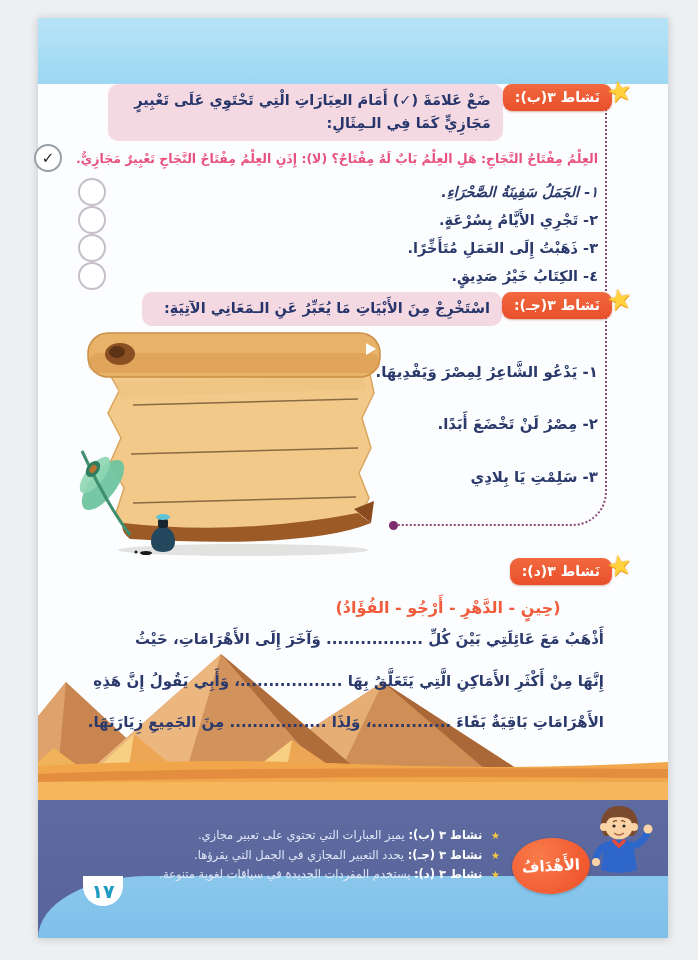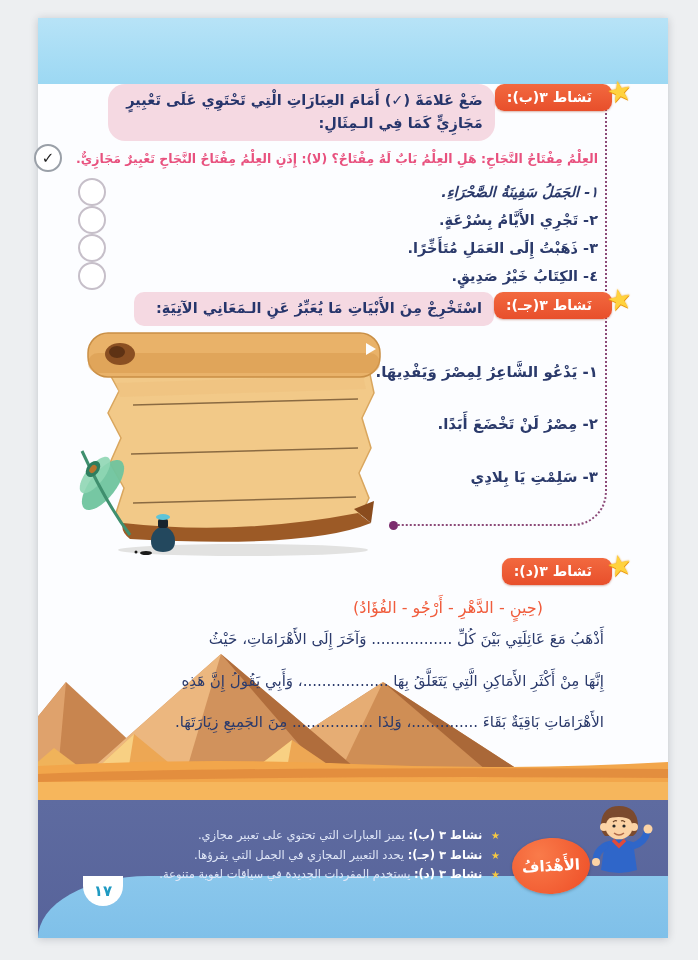--- a/index.html
+++ b/index.html
@@ -21,21 +21,21 @@
     border-bottom-right-radius:34px;z-index:1;
   }
   .dotted-border::after{
     content:"";position:absolute;left:-4px;bottom:-6px;width:9px;height:9px;
     border-radius:50%;background:#7c2d6e;
   }
   
   .act-header{position:absolute;display:flex;direction:rtl;align-items:flex-start;z-index:2;}
   .badge{
     position:relative;flex:0 0 auto;background:linear-gradient(#f2693f,#e84f2b);
-    color:#fff;font-weight:bold;font-size:14px;padding:5px 20px 6px 12px;
+    color:#fff;font-weight:bold;font-size:14px;padding:5px 12px 6px 12px;
     border-radius:9px;white-space:nowrap;box-shadow:0 1px 2px rgba(150,40,10,.35);
   }
   .badge .star{
     position:absolute;right:-20px;top:-9px;font-size:28px;color:#ffd23e;
     text-shadow:0 1px 0 #e8920a,0 0 2px #e8920a;transform:rotate(-12deg);
   }
   .pinkbox{
     background:#f5d9e2;border-radius:10px;padding:5px 12px 6px 12px;
     color:#26356b;font-weight:bold;font-size:14.5px;line-height:1.6;
     text-align:right;margin-left:4px;
@@ -49,35 +49,35 @@
     flex:0 0 auto;width:24px;height:24px;border:2px solid #c6bfc9;border-radius:50%;
     background:#fff;display:flex;align-items:center;justify-content:center;
     font-size:15px;font-weight:bold;color:#1c1c1c;margin-right:14px;
   }
   .circle.checked{border-color:#9aa0a8;}
   
   .c-item{position:absolute;right:70px;text-align:right;font-size:15px;font-weight:bold;
     color:#2b3a6b;white-space:nowrap;direction:rtl;z-index:2;margin-left:44px;}
   
   .wordbank{position:absolute;right:70px;width:300px;text-align:center;
-    font-size:16px;font-weight:normal;color:#f05c3c;direction:rtl;z-index:2;}
+    font-size:16px;font-weight:bold;color:#f05c3c;direction:rtl;z-index:2;}
   .fill-line{position:absolute;left:17px;right:64px;text-align:right;font-size:15px;
-    font-weight:normal;color:#2b3a6b;white-space:nowrap;direction:rtl;z-index:2;}
+    font-weight:bold;color:#2b3a6b;white-space:nowrap;direction:rtl;z-index:2;}
   
   .scroll-wrap{position:absolute;left:30px;top:305px;width:335px;height:235px;z-index:2;}
   .pyramids-wrap{position:absolute;left:0;top:636px;width:630px;height:146px;}
   
   .objectives{position:absolute;left:0;right:0;top:782px;height:138px;
     background:linear-gradient(#5e6ba0,#57639a);overflow:hidden;}
   .wave{position:absolute;left:0;right:0;bottom:0;height:62px;
     background:linear-gradient(#8ac7ec,#7fc0e9);border-top-left-radius:110px 62px;}
   .pagenum{
     position:absolute;left:45px;top:76px;width:40px;height:30px;background:#fff;
     border-radius:0 0 20px 20px;display:flex;align-items:center;justify-content:center;
-    color:#1f9ac2;font-weight:bold;font-size:15px;z-index:4;
+    color:#1f9ac2;font-weight:bold;font-size:19px;z-index:4;
   }
   .goal-rows{position:absolute;right:168px;left:14px;top:26px;direction:rtl;text-align:right;z-index:3;}
   .goal-row{font-size:11.5px;line-height:1.7;color:#dfe6f7;white-space:nowrap;}
   .goal-row .bullet{color:#f5c842;font-size:10px;margin-left:5px;}
   .goal-row b{color:#ffffff;}
   .goal-blob{
     position:absolute;right:78px;top:38px;width:78px;height:56px;
     background:radial-gradient(circle at 35% 30%,#f97b4a,#ee4d26);
     border-radius:50%;display:flex;align-items:center;justify-content:center;
     color:#fff;font-weight:bold;font-size:15px;z-index:3;transform:rotate(-3deg);
@@ -90,21 +90,21 @@
 
 <div class="page">
   <div class="skybar"></div>
   <div class="dotted-border"></div>
 
   <div class="act-header" style="top:66px;right:56px;left:66px;">
     <span class="badge">
       <span>نَشاط ٣(ب):</span>
       <span class="star">★</span>
     </span>
-    <span class="pinkbox" style="flex:1;border-radius:17px;">ضَعْ عَلامَةَ (✓) أَمَامَ العِبَارَاتِ الْتِي تَحْتَوِي عَلَى تَعْبِيرٍ مَجَازِيٍّ كَمَا فِي الـمِثَالِ:</span>
+    <span class="pinkbox" style="flex:1;">ضَعْ عَلامَةَ (✓) أَمَامَ العِبَارَاتِ الْتِي تَحْتَوِي عَلَى تَعْبِيرٍ مَجَازِيٍّ كَمَا فِي الـمِثَالِ:</span>
   </div>
 
   <div class="row" style="top:126px;">
     <span class="row-text example">العِلْمُ مِفْتَاحُ النَّجَاحِ: هَلِ العِلْمُ بَابٌ لَهُ مِفْتَاحٌ؟ (لا): إِذَنِ العِلْمُ مِفْتَاحُ النَّجَاحِ تَعْبِيرٌ مَجَازِيٌّ.</span>
     <span class="circle checked">✓</span>
   </div>
 
   <div class="row" style="top:160px;font-style:italic;">
     <span class="row-text">١- الجَمَلُ سَفِينَةُ الصَّحْرَاءِ.</span>
     <span class="circle"></span>

